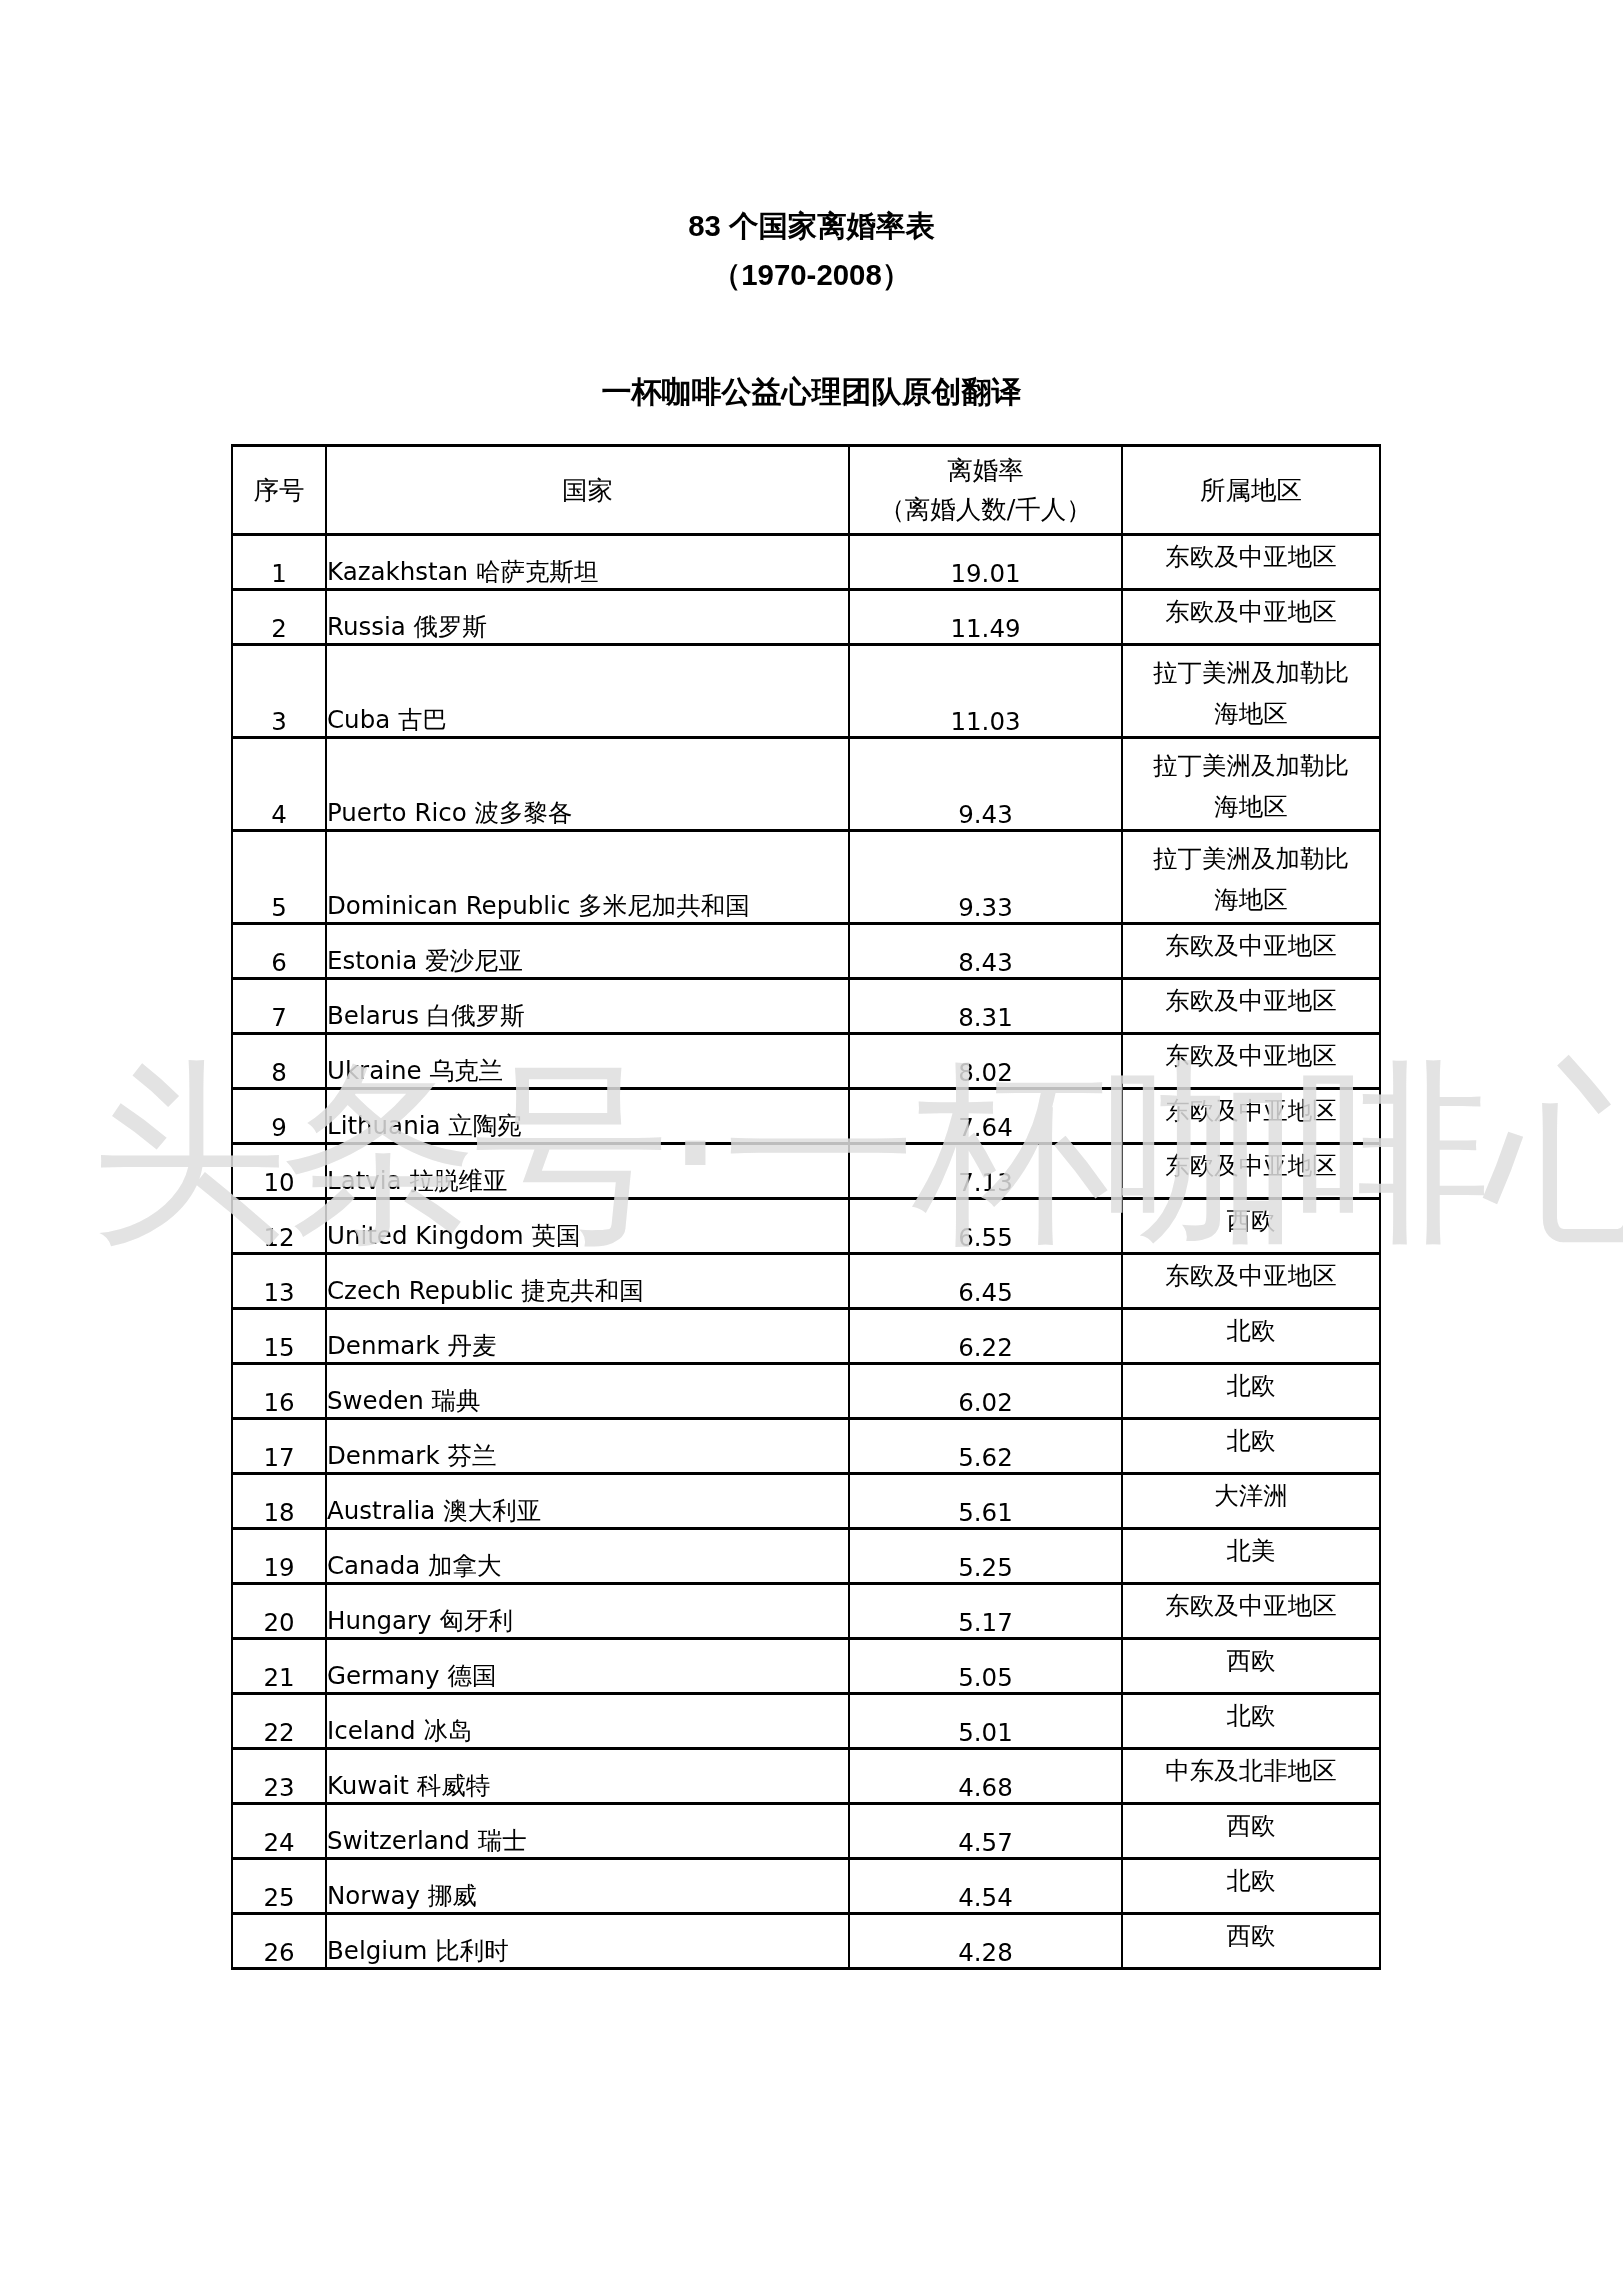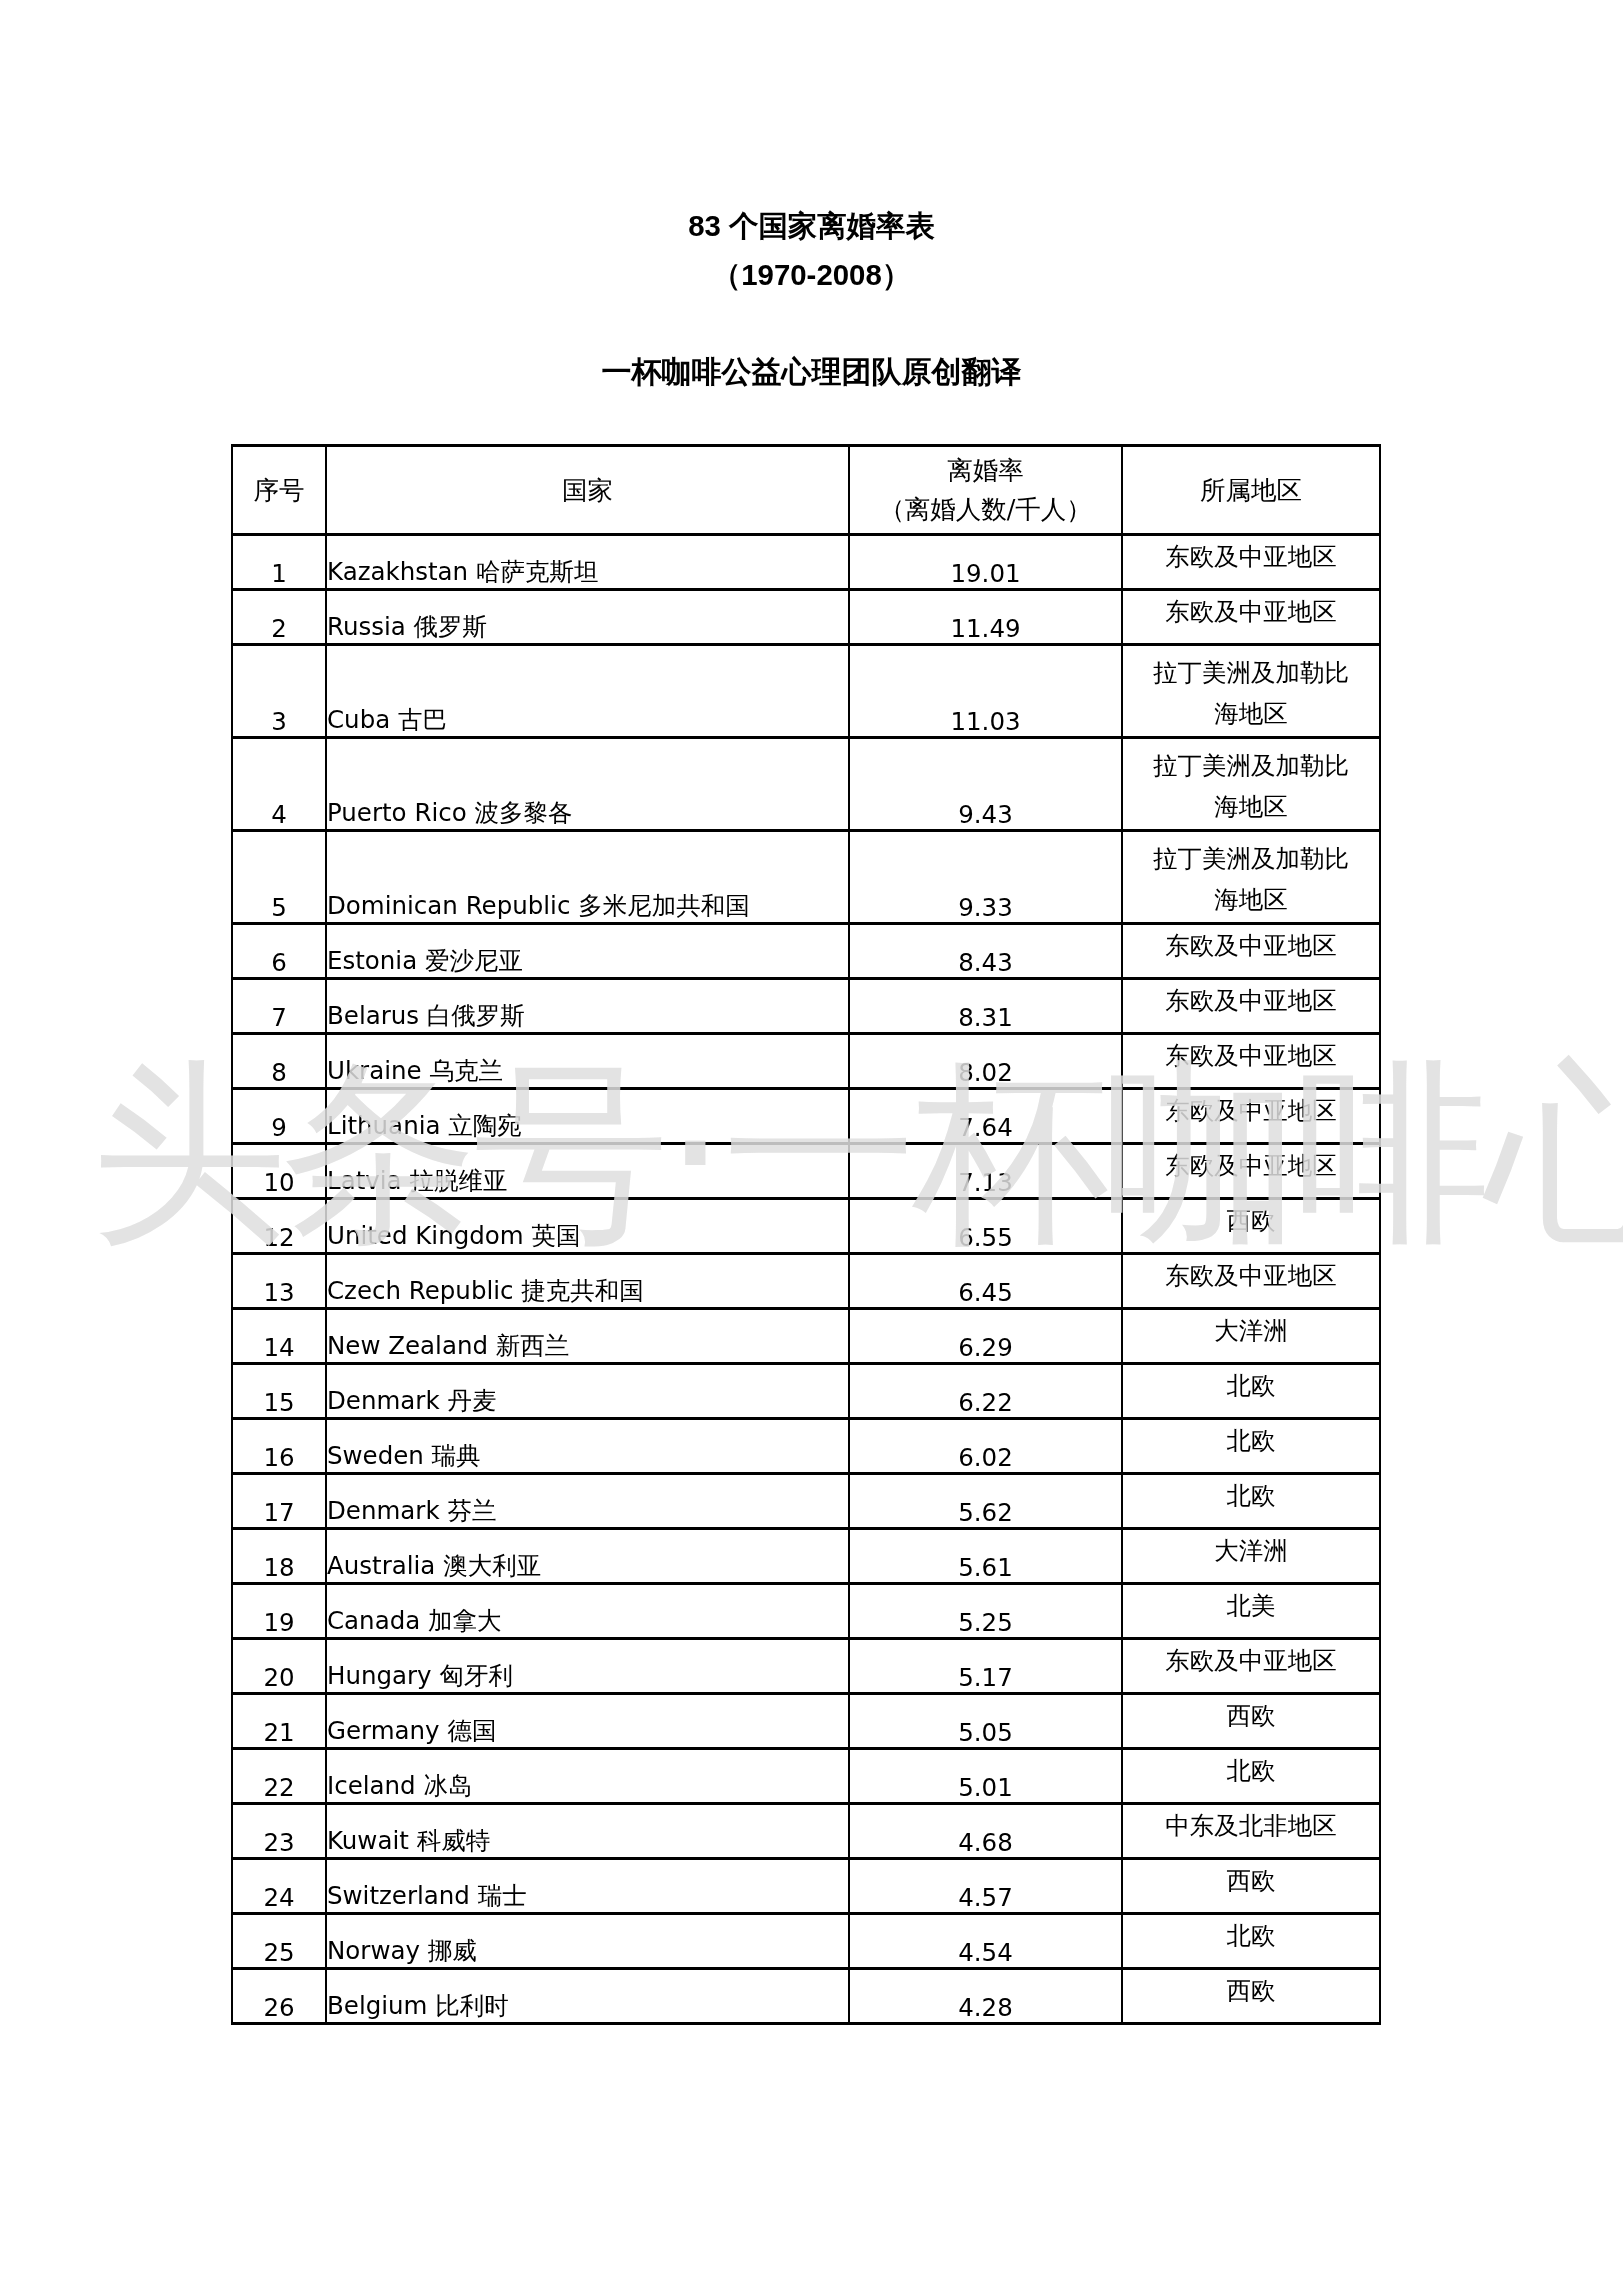--- a/index.html
+++ b/index.html
@@ -2,21 +2,21 @@
 <html style="font-size:7.9px"><head>
 <meta charset="utf-8">
 <style>
   html, body { margin: 0; padding: 0; background: #ffffff; }
   body { width: 1623px; height: 2295px; position: relative; overflow: hidden;
          font-family: "DejaVu Sans", "Liberation Sans", sans-serif; color: #000; }
   .title { position: absolute; left: 0; width: 1623px; text-align: center;
            font-family: "Liberation Sans", "DejaVu Sans", sans-serif; font-weight: bold; color: #000; }
   #t1 { top: 209px; font-size: 29.4px; line-height: 34px; }
   #t2 { top: 258px; font-size: 29.4px; line-height: 34px; }
-  #t3 { top: 354px; font-size: 30px; line-height: 35px; }
+  #t3 { top: 374px; font-size: 30px; line-height: 35px; }
 
   table.divorce { position: absolute; left: 231px; top: 444px; width: 1148px;
                   border-collapse: collapse; table-layout: fixed; z-index: 1; }
   table.divorce col.c1 { width: 94px; }
   table.divorce col.c2 { width: 523px; }
   table.divorce col.c3 { width: 273px; }
   table.divorce col.c4 { width: 258px; }
   table.divorce th, table.divorce td { border-left: 2px solid #000; border-right: 2px solid #000;
        border-top: 3.4px solid #000; border-bottom: 3.4px solid #000; padding: 0; }
   table.divorce th { font-weight: normal; font-family: "DejaVu Serif", "Liberation Serif", serif;
@@ -156,28 +156,20 @@
       </tr>
       <tr>
         <td class="idx">13</td>
         <td class="name">Czech Republic 捷克共和国</td>
         <td class="rate">6.45</td>
         <td class="region">
           <span class="rw">东欧及中亚地区</span>
         </td>
       </tr>
       <tr>
-        <td class="idx">14</td>
-        <td class="name">New Zealand 新西兰</td>
-        <td class="rate">6.29</td>
-        <td class="region">
-          <span class="rw">大洋洲</span>
-        </td>
-      </tr>
-      <tr>
         <td class="idx">15</td>
         <td class="name">Denmark 丹麦</td>
         <td class="rate">6.22</td>
         <td class="region">
           <span class="rw">北欧</span>
         </td>
       </tr>
       <tr>
         <td class="idx">16</td>
         <td class="name">Sweden 瑞典</td>

